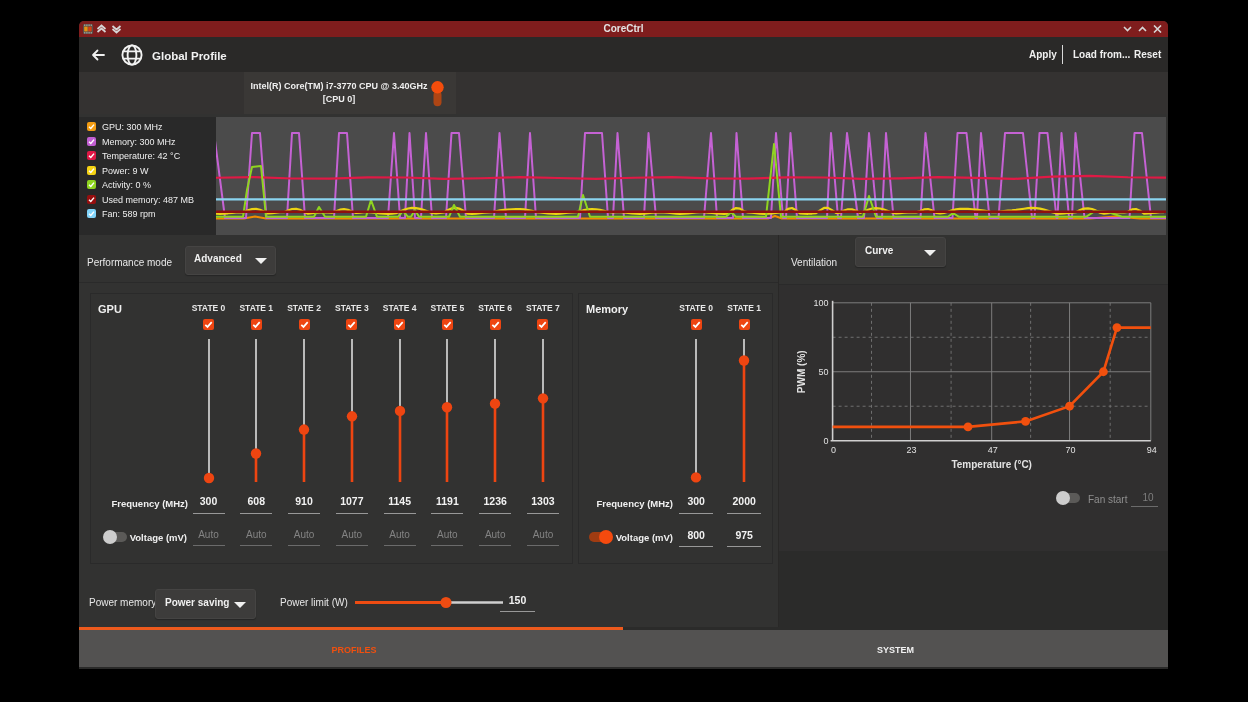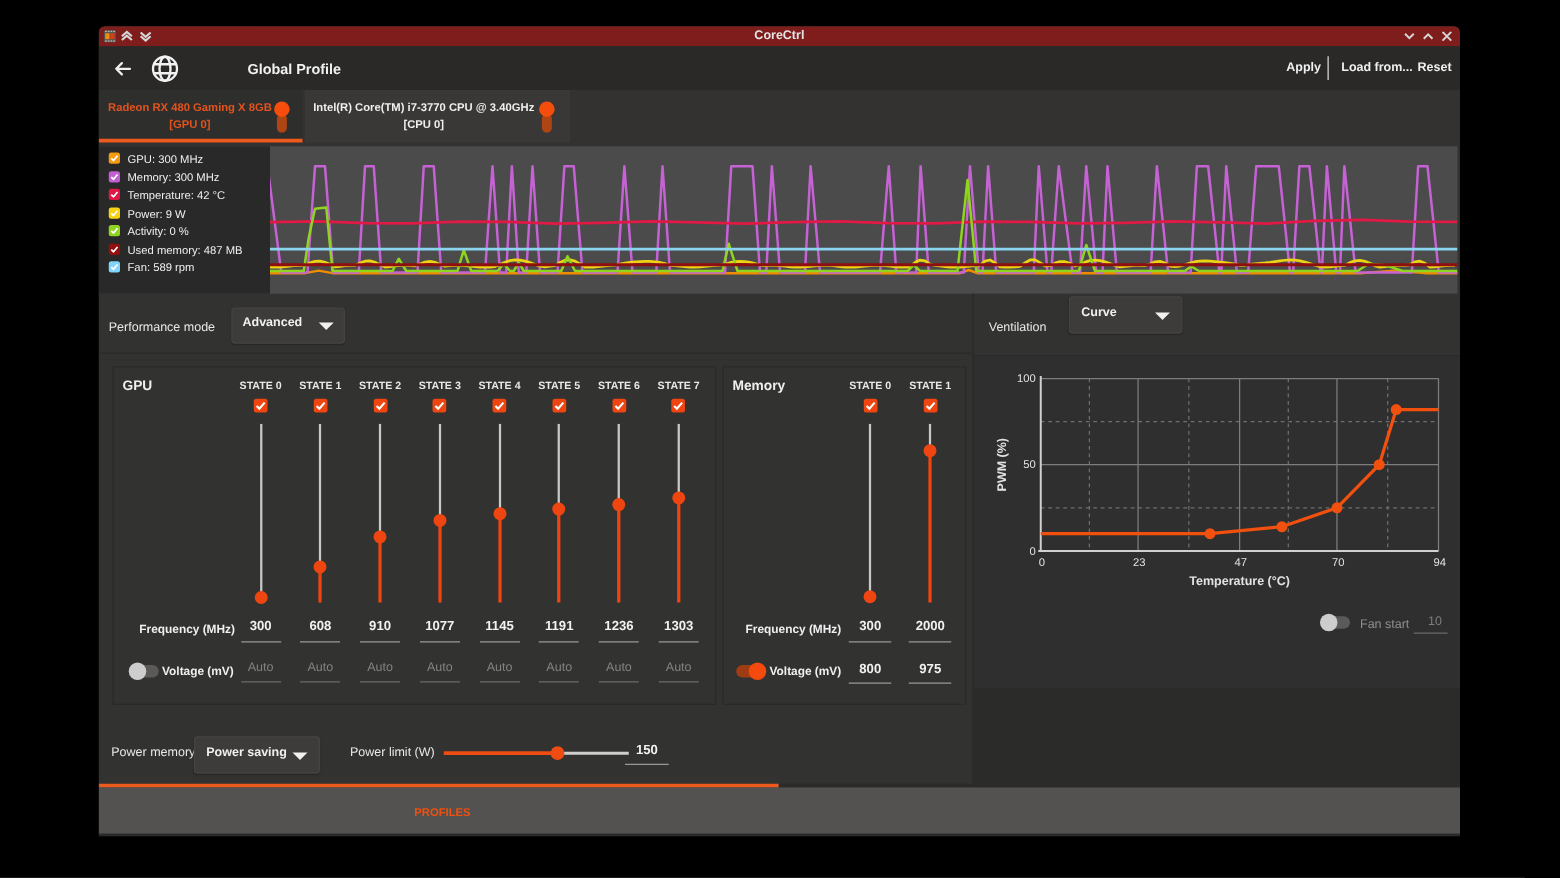--- a/index.html
+++ b/index.html
@@ -86,37 +86,28 @@
 
   <div class="header">
     <svg class="abs" style="left:12px;top:12px" width="14" height="12" viewBox="0 0 14 12">
       <path d="M13 6 L2 6 M6.5 1.5 L2 6 L6.5 10.5" fill="none" stroke="#f0f0f0" stroke-width="1.8" stroke-linecap="round" stroke-linejoin="round"></path>
     </svg>
     <svg class="abs" style="left:42px;top:7px" width="22" height="22" viewBox="0 0 22 22">
       <circle cx="11" cy="11" r="9.6" fill="none" stroke="#f2f2f2" stroke-width="1.9"></circle>
       <ellipse cx="11" cy="11" rx="4.4" ry="9.6" fill="none" stroke="#f2f2f2" stroke-width="1.9"></ellipse>
       <path d="M2 7.4 L20 7.4 M2 14.6 L20 14.6" stroke="#f2f2f2" stroke-width="1.9"></path>
     </svg>
-    <div class="abs" style="left:73px;top:13px;font-size:11.5px;font-weight:bold;color:#f2f2f2;margin-left:46px;">Global Profile</div>
+    <div class="abs" style="left:73px;top:13px;font-size:11.5px;font-weight:bold;color:#f2f2f2;">Global Profile</div>
     <div class="abs" style="left:950px;top:12px;font-size:10px;font-weight:bold;color:#f0f0f0;">Apply</div>
     <div class="abs" style="left:983px;top:8px;width:1px;height:19px;background:#d9d9d9;"></div>
     <div class="abs" style="left:994px;top:12px;font-size:10px;font-weight:bold;color:#f0f0f0;">Load from...</div>
     <div class="abs" style="left:1055px;top:12px;font-size:10px;font-weight:bold;color:#f0f0f0;">Reset</div>
   </div>
 
   <div class="tabrow">
-    <div class="tab1">
-      <div class="abs" style="left:0px;top:8px;width:146px;text-align:center;font-size:9px;
-           font-weight:bold;color:#e4531c;line-height:12.5px;">Radeon RX 480 Gaming X 8GB<br>[GPU 0]</div>
-      <svg class="abs" style="left:140px;top:8px" width="13" height="27" viewBox="0 0 13 27">
-        <rect x="2.5" y="11" width="8" height="15.2" rx="4" fill="#ad4514"></rect>
-        <circle cx="6.5" cy="7.3" r="6.2" fill="#f44d0c"></circle>
-      </svg>
-      <div class="abs" style="left:0;top:38.5px;width:163px;height:3.5px;background:#ed5a1d;"></div>
-    </div>
     <div class="tab2">
       <div class="abs" style="left:0px;top:8px;width:190px;text-align:center;font-size:9px;
            font-weight:bold;color:#efefef;line-height:12.5px;">Intel(R) Core(TM) i7-3770 CPU @ 3.40GHz<br>[CPU 0]</div>
       <svg class="abs" style="left:187px;top:8px" width="13" height="27" viewBox="0 0 13 27">
         <rect x="2.5" y="11" width="8" height="15.2" rx="4" fill="#ad4514"></rect>
         <circle cx="6.5" cy="7.3" r="6.2" fill="#f44d0c"></circle>
       </svg>
     </div>
   </div>
 
@@ -410,15 +401,17 @@
     </div>
   <div class="abs" style="left:1009px;top:473px;font-size:10px;color:#8f8f8f;">Fan start</div>
   <div class="abs" style="left:1052px;top:471px;width:34px;text-align:center;font-size:10px;color:#7e7e7e;">10</div>
   <div class="ulined" style="left:1052px;top:485px;width:27px;"></div>
 
   <div class="abs" style="left:0;top:606px;width:544px;height:3px;background:#ed5a1d;"></div>
   <div class="abs" style="left:544px;top:606px;width:545px;height:3px;background:#2b2b2a;"></div>
   <div class="botbar">
     <div class="abs" style="left:3px;top:15px;width:544px;text-align:center;font-size:9px;
          font-weight:bold;color:#f0500f;">PROFILES</div>
+    <div class="abs" style="left:544px;top:15px;width:545px;text-align:center;font-size:9px;
+         font-weight:bold;color:#f2f2f2;">SYSTEM</div>
   </div>
   <div class="abs" style="left:0;top:646px;width:1089px;height:2px;background:#2a2a29;"></div>
 </div>
 
 </body></html>

